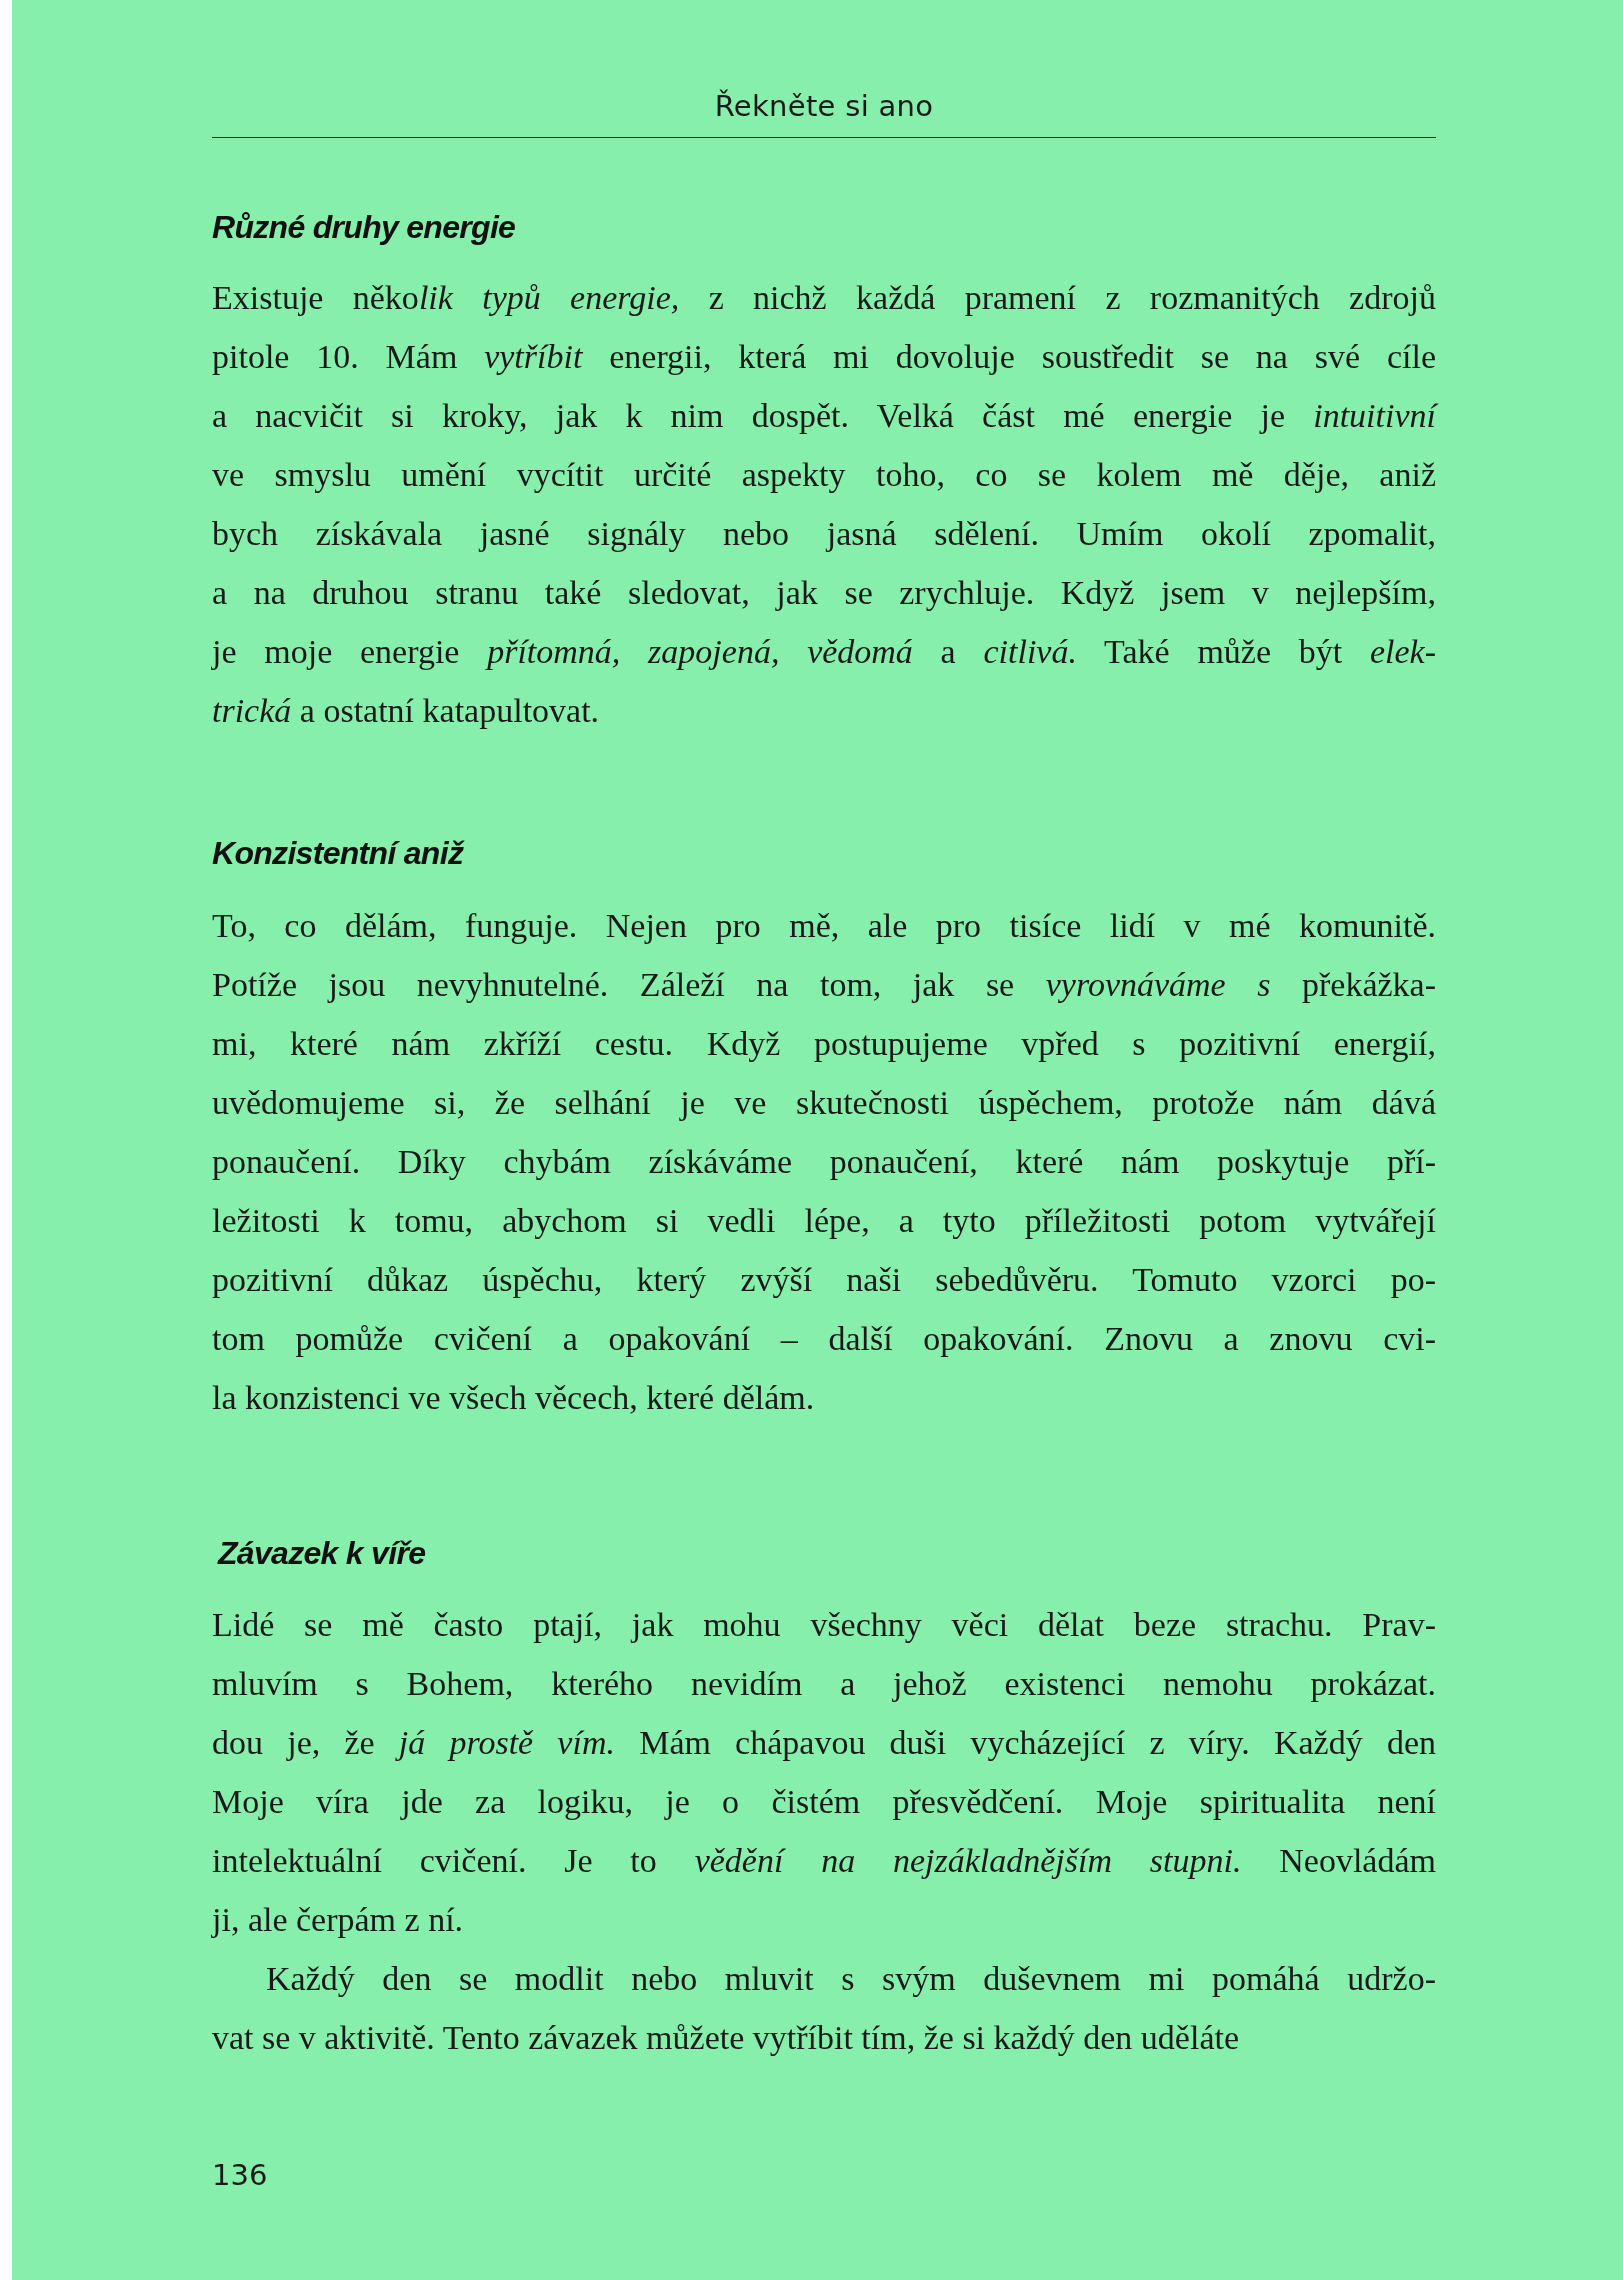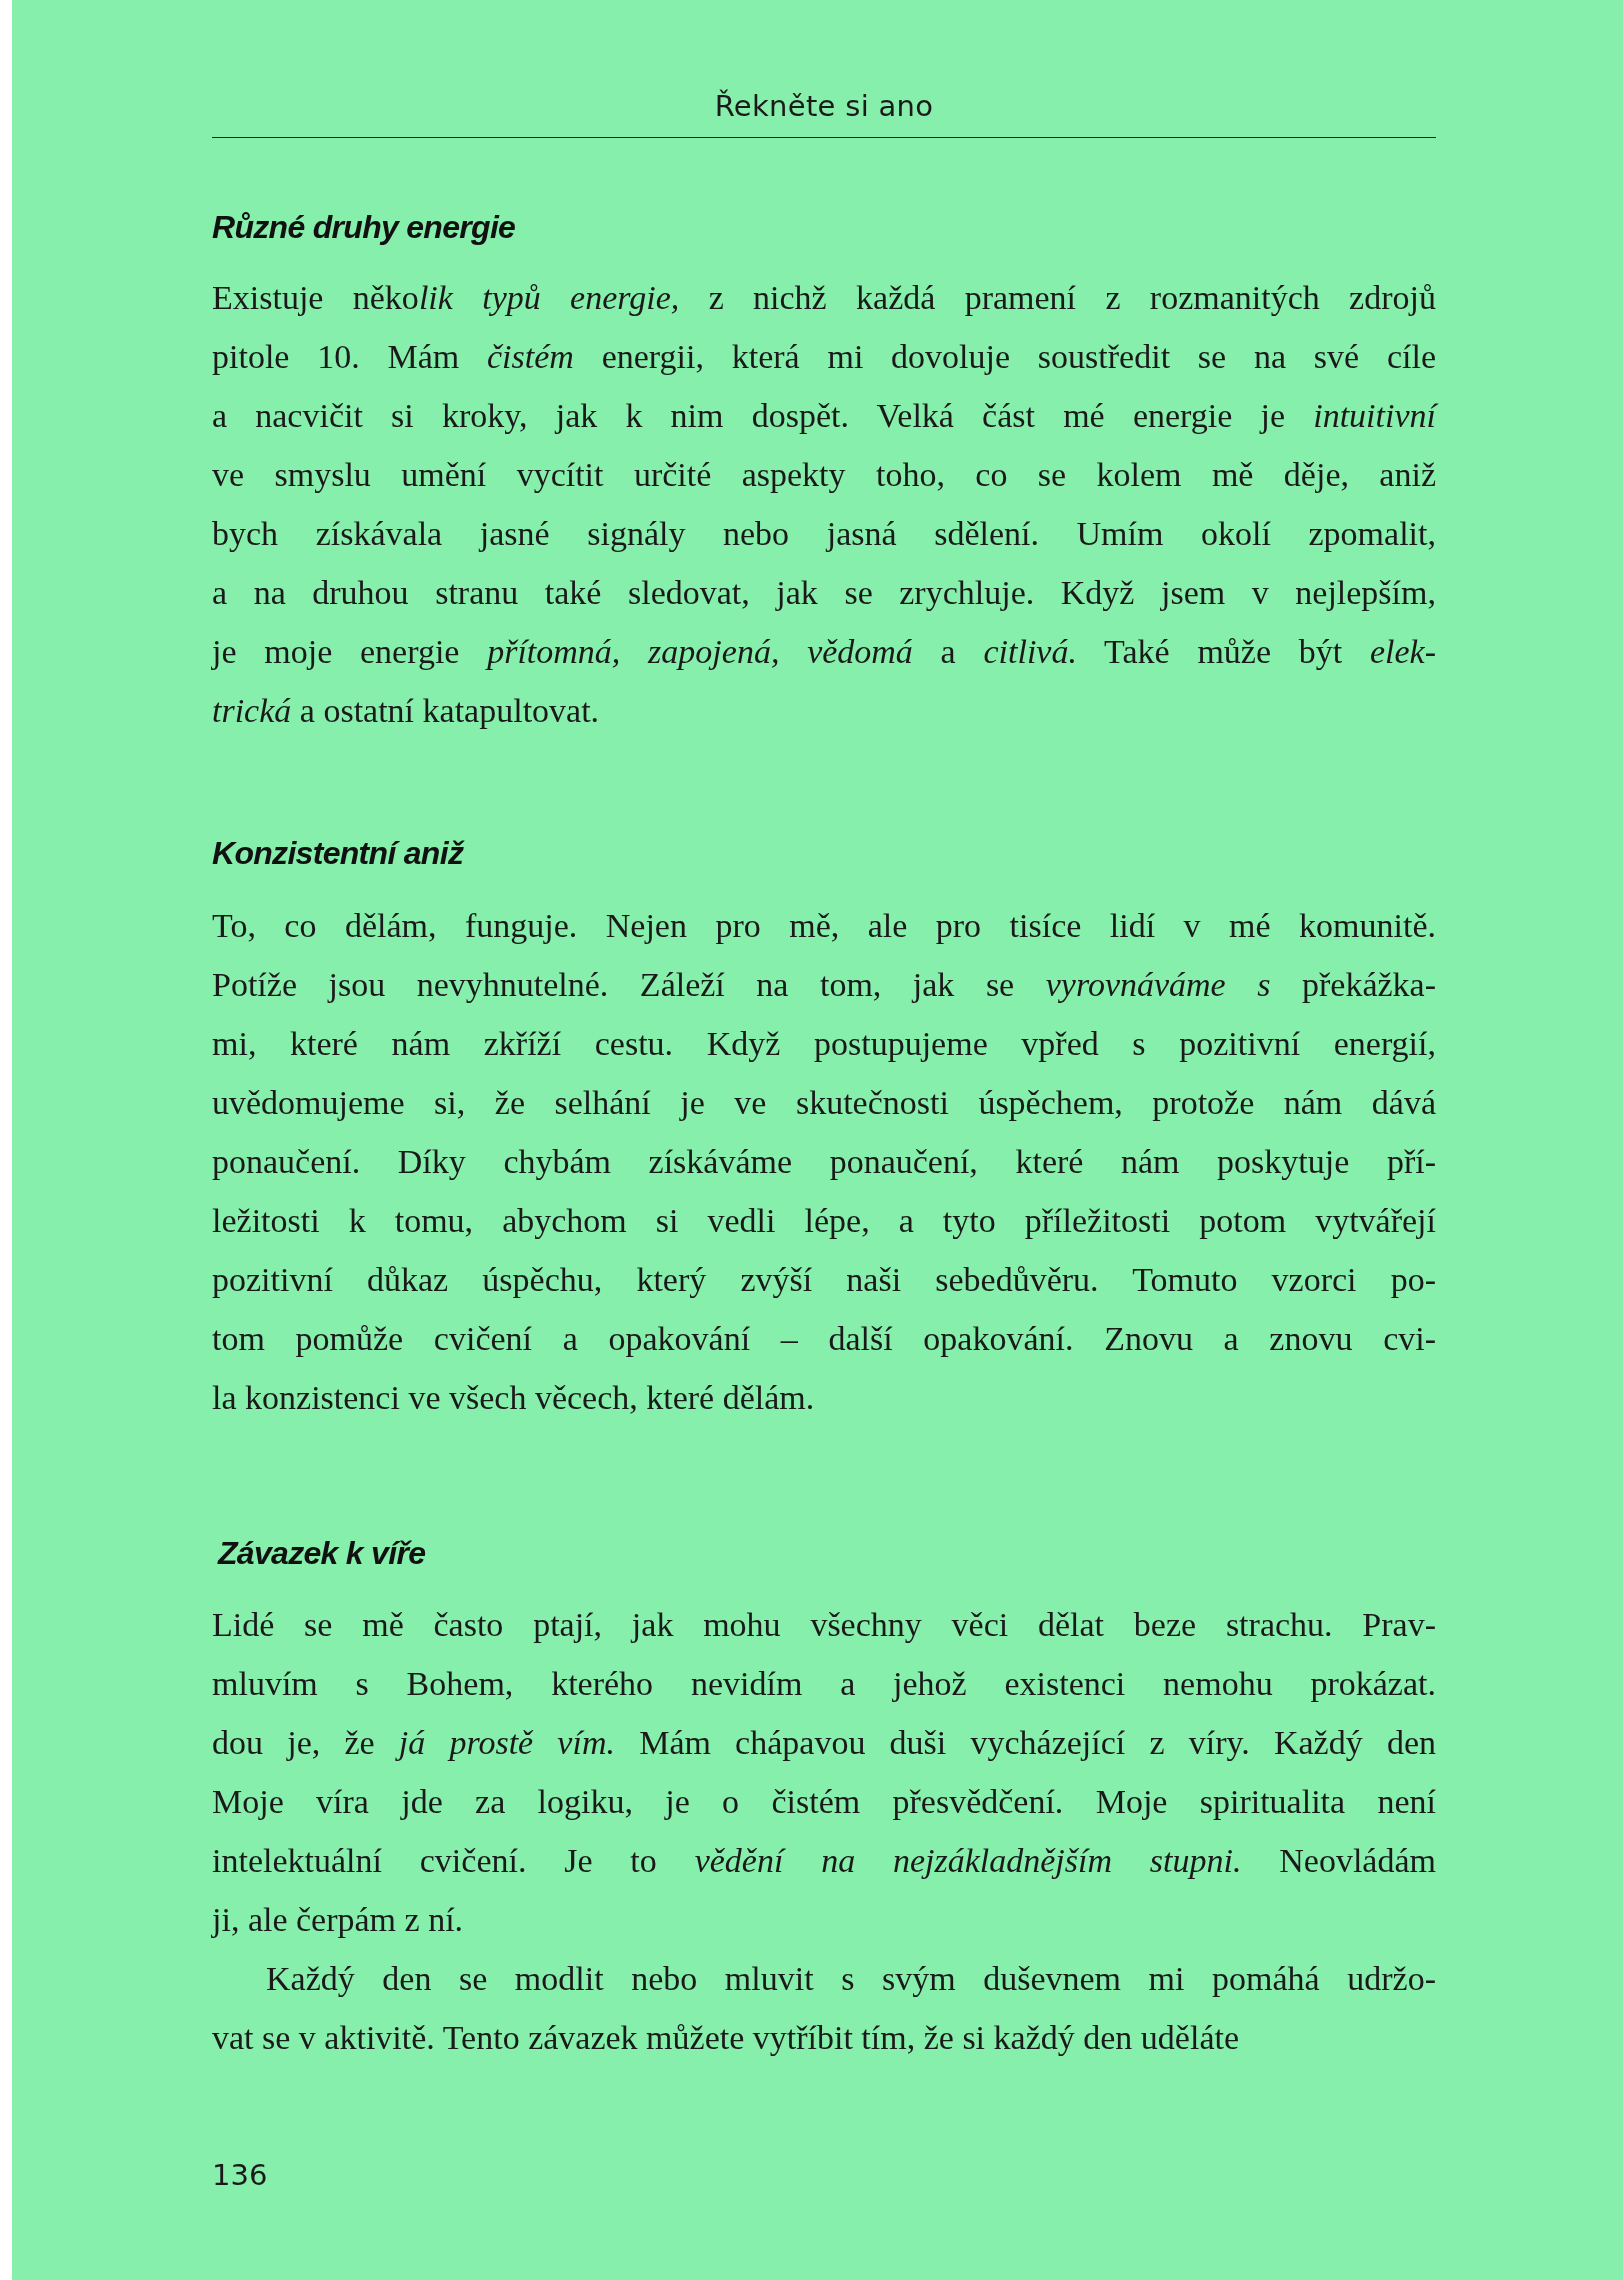--- a/index.html
+++ b/index.html
@@ -30,21 +30,21 @@
 </head>
 <body>
 
 <div class="page">
   <div class="running-head">Řekněte si ano</div>
   <div class="head-rule"></div>
 
   <div class="section-heading" style="top:209px;text-align:center;">Různé druhy energie</div>
   <div class="body-text" style="top:268px;">
       <span class="line"><span>Existuje něko</span><span class="i">lik typů energie,</span><span> z nichž každá pramení z rozmanitých zdrojů</span></span>
-      <span class="line"><span>pitole 10. Mám </span><span class="i">čistém</span><span> energii, která mi dovoluje soustředit se na své cíle</span></span>
+      <span class="line"><span>pitole 10. Mám </span><span class="i">vytříbit</span><span> energii, která mi dovoluje soustředit se na své cíle</span></span>
       <span class="line"><span>a nacvičit si kroky, jak k nim dospět. Velká část mé energie je </span><span class="i">intuitivní</span></span>
       <span class="line"><span>ve smyslu umění vycítit určité aspekty toho, co se  kolem mě děje, aniž</span></span>
       <span class="line"><span>bych získávala jasné signály nebo jasná sdělení. Umím okolí zpomalit,</span></span>
       <span class="line"><span>a na druhou stranu také sledovat, jak se zrychluje. Když jsem v nejlepším,</span></span>
       <span class="line"><span>je moje energie </span><span class="i">přítomná, zapojená, vědomá</span><span> a </span><span class="i">citlivá.</span><span> Také může být </span><span class="i">elek-</span></span>
       <span class="line last"><span class="i">trická</span><span> a ostatní katapultovat.</span></span>
     </div>
 
   <div class="section-heading" style="top:835px;">Konzistentní aniž</div>
   <div class="body-text" style="top:896px;">

